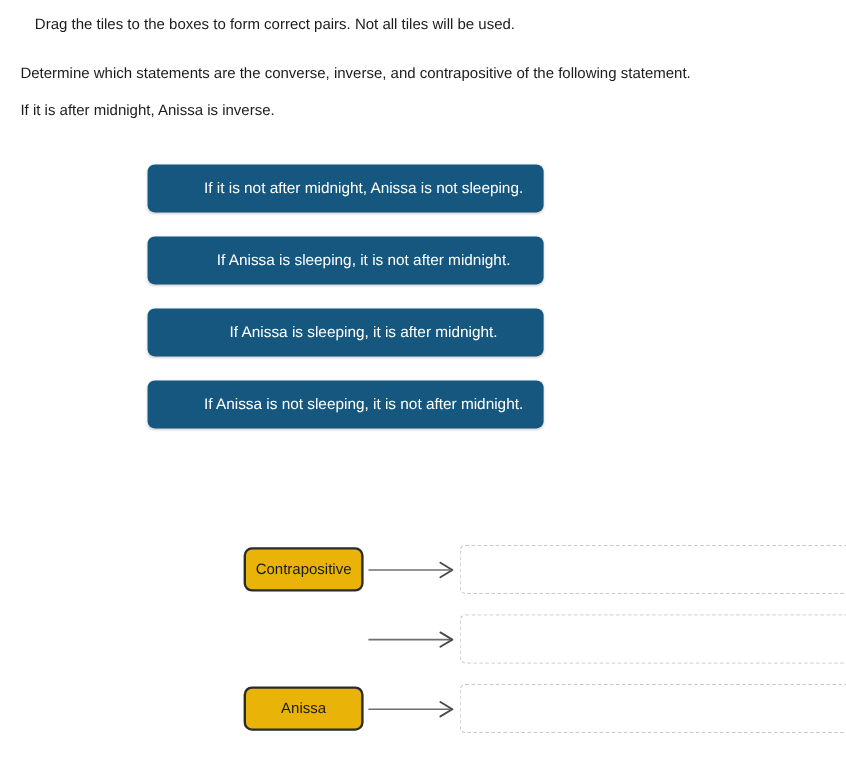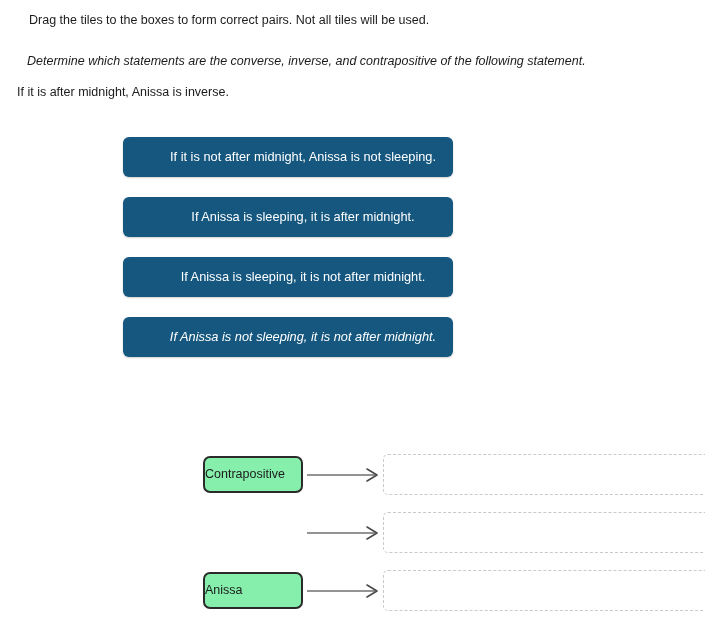--- a/index.html
+++ b/index.html
@@ -25,21 +25,21 @@
     top: 0;
     width: 672px;
   }
   .instruction-line {
     font-size: 12.5px;
     line-height: 14px;
     color: #1b1b1b;
     white-space: nowrap;
   }
   .line-drag      { position: absolute; left: 0; top: 13px; margin-left: 12px; }
-  .line-determine { position: absolute; left: 10px; top: 54px; font-style: italic; }
+  .line-determine { position: absolute; left: 0; top: 54px; }
   .line-statement { position: absolute; left: 0; top: 85px; }
 
   
   .tiles {
     position: absolute;
     left: 123px;
     top: 137px;
     width: 330px;
   }
   .tile {
@@ -53,21 +53,21 @@
     line-height: 40px;
     text-align: center;
     margin-bottom: 20px;
     box-shadow: 0 1px 2px rgba(0,0,0,0.18);
     cursor: move;
     user-select: none;
     white-space: nowrap;
     overflow: hidden;
     padding-left: 30px;
   }
-  .tile:last-child { margin-bottom: 0; font-style: italic; }
+  .tile:last-child { margin-bottom: 0; }
 
   
   .match-area {
     position: absolute;
     left: 203px;
     top: 456px;
     width: 560px;
   }
   .match-row {
     position: relative;
@@ -78,25 +78,25 @@
 
   .term-box {
     position: absolute;
     left: 0;
     top: 0;
     width: 100px;
     height: 37px;
     box-sizing: border-box;
     border: 2px solid #2b2b2b;
     border-radius: 7px;
-    background: #86efac;
+    background: #eab308;
     color: #1b1b1b;
     font-size: 12.5px;
     line-height: 33px;
-    text-align: left;
+    text-align: center;
     white-space: nowrap;
     overflow: hidden;
     user-select: none;
   }
 
   .arrow-wrap {
     position: absolute;
     left: 102px;
     top: 10px;
     width: 78px;
@@ -121,22 +121,22 @@
 <body>
 
 <div class="prompt-area">
   <div class="instruction-line line-drag">Drag the tiles to the boxes to form correct pairs. Not all tiles will be used.</div>
   <div class="instruction-line line-determine">Determine which statements are the converse, inverse, and contrapositive of the following statement.</div>
   <div class="instruction-line line-statement">If it is after midnight, Anissa is inverse.</div>
 </div>
 
 <div class="tiles">
   <div class="tile">If it is not after midnight, Anissa is not sleeping.</div>
+  <div class="tile">If Anissa is sleeping, it is not after midnight.</div>
   <div class="tile">If Anissa is sleeping, it is after midnight.</div>
-  <div class="tile">If Anissa is sleeping, it is not after midnight.</div>
   <div class="tile">If Anissa is not sleeping, it is not after midnight.</div>
 </div>
 
 <div class="match-area">
 
   <div class="match-row">
     <div class="term-box">Contrapositive</div>
     <div class="arrow-wrap">
       <svg width="78" height="18" viewBox="0 0 78 18" xmlns="http://www.w3.org/2000/svg">
         <line x1="2" y1="9" x2="70" y2="9" stroke="#6f6f6f" stroke-width="1.3"></line>

